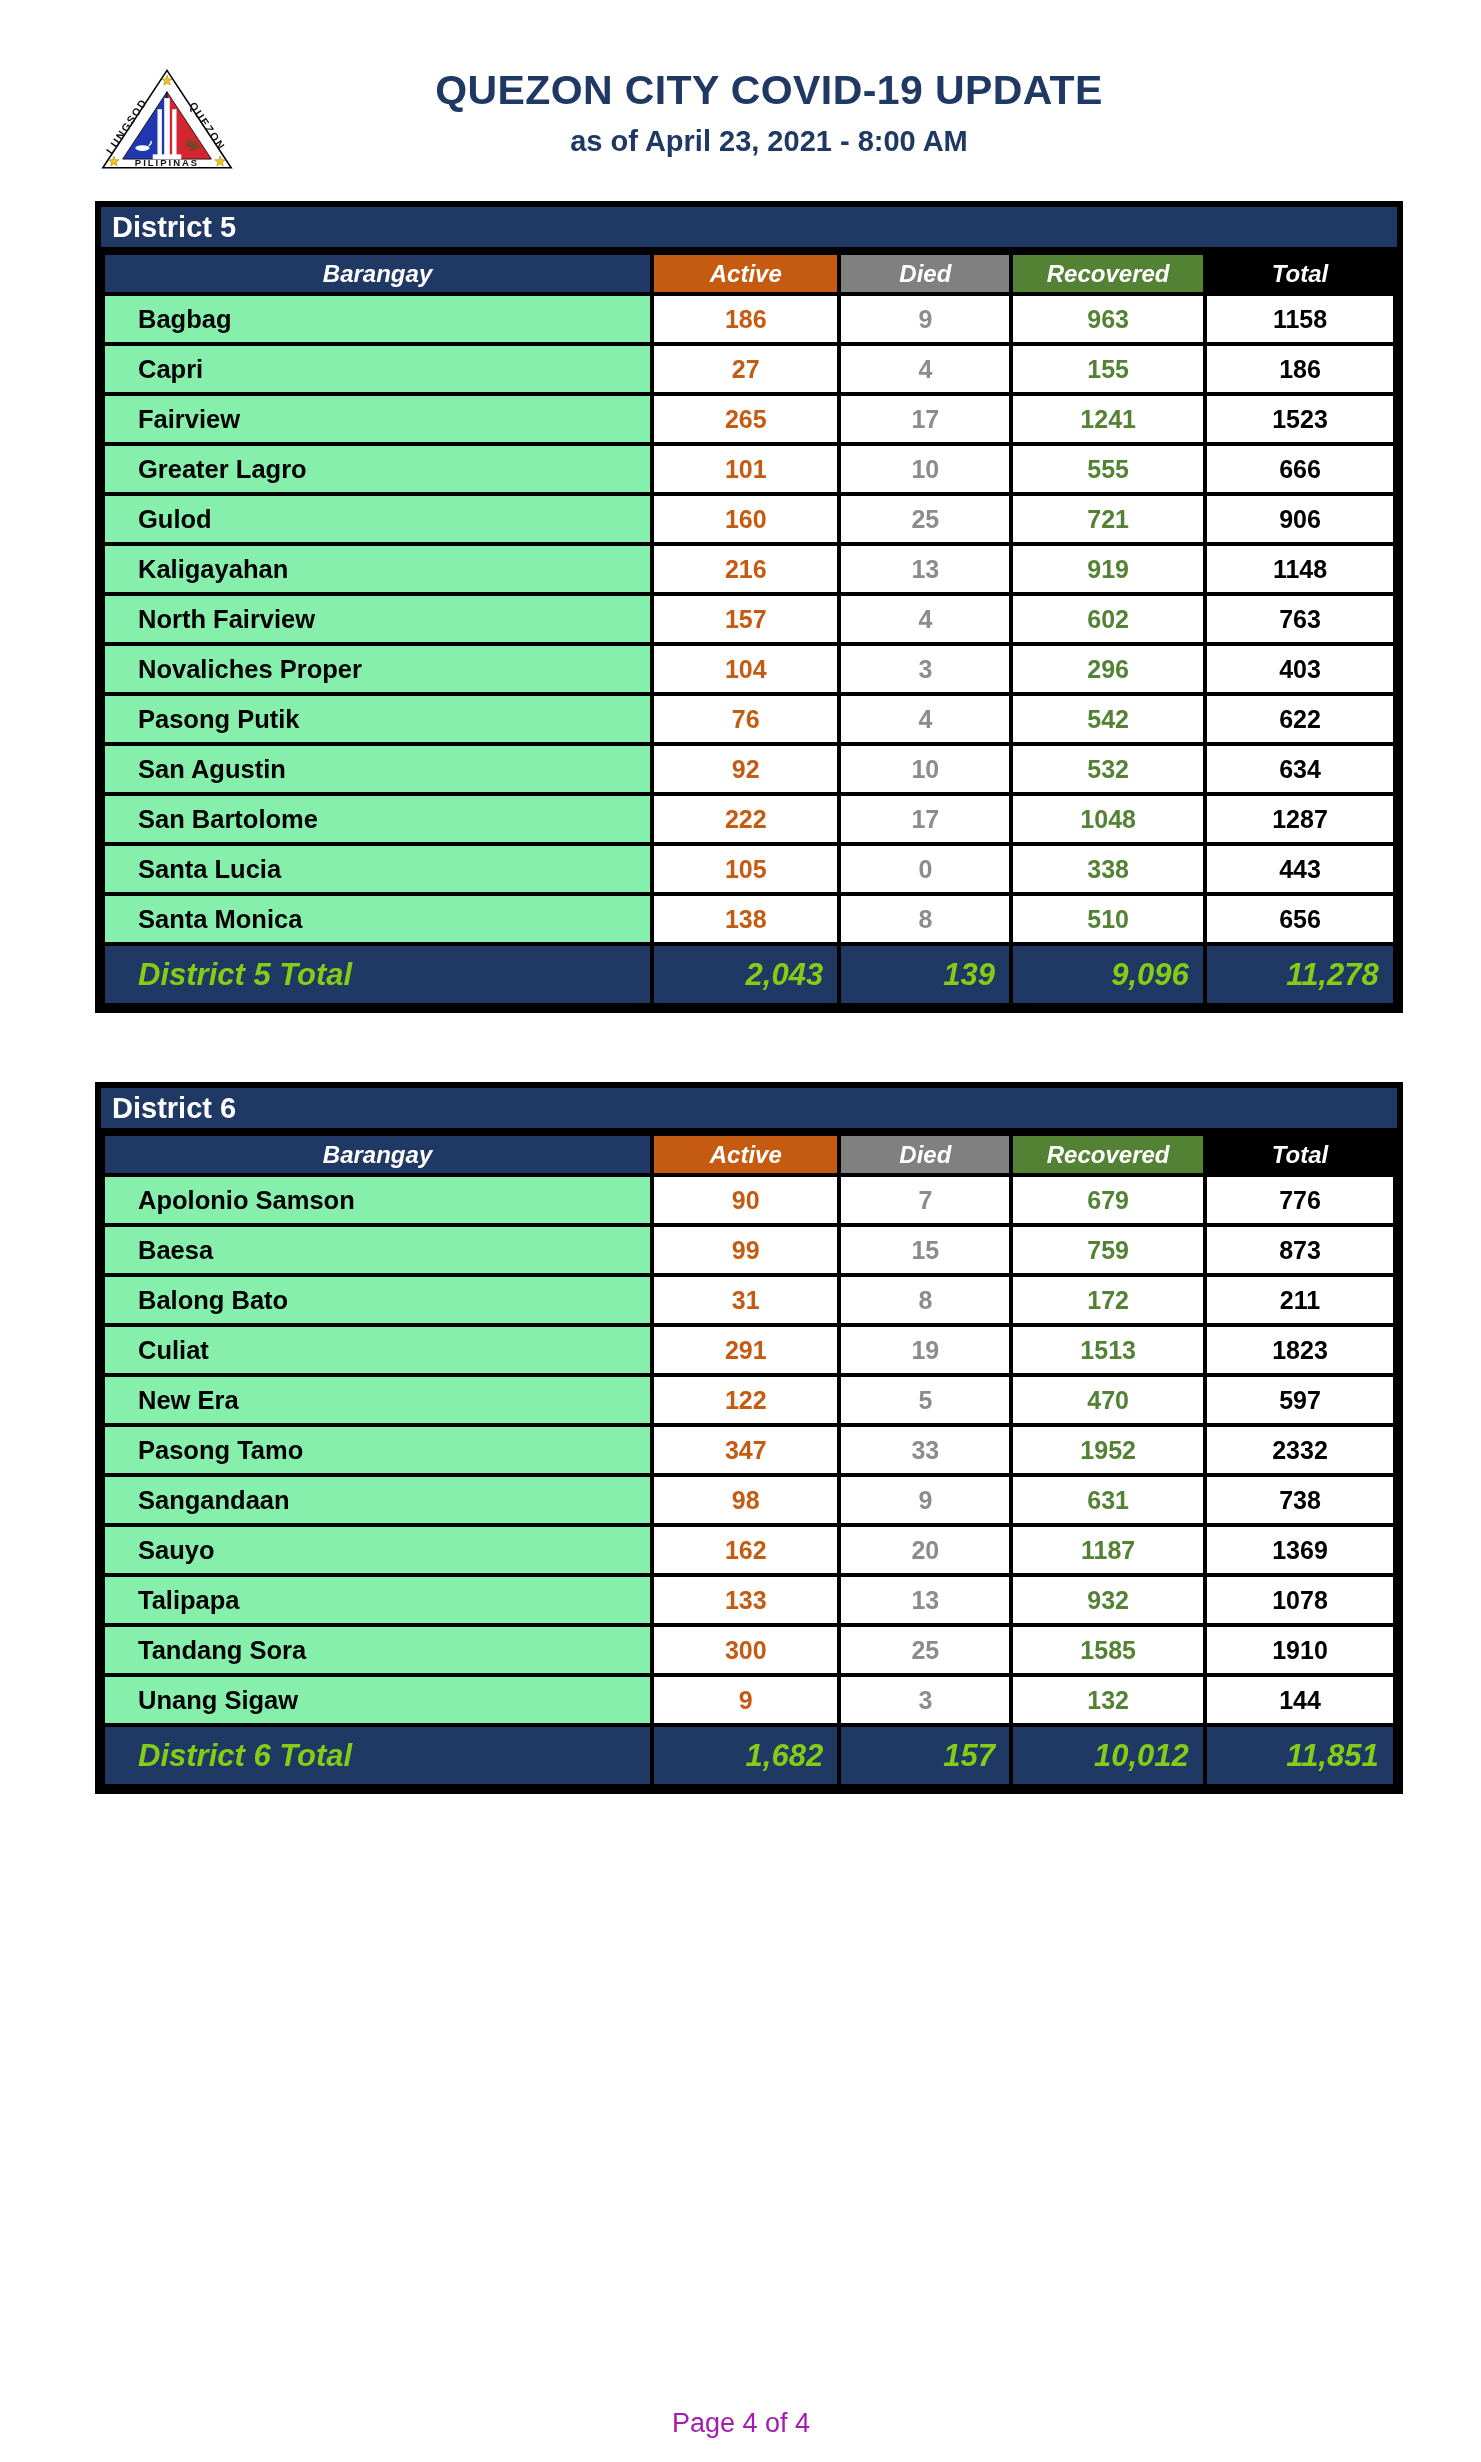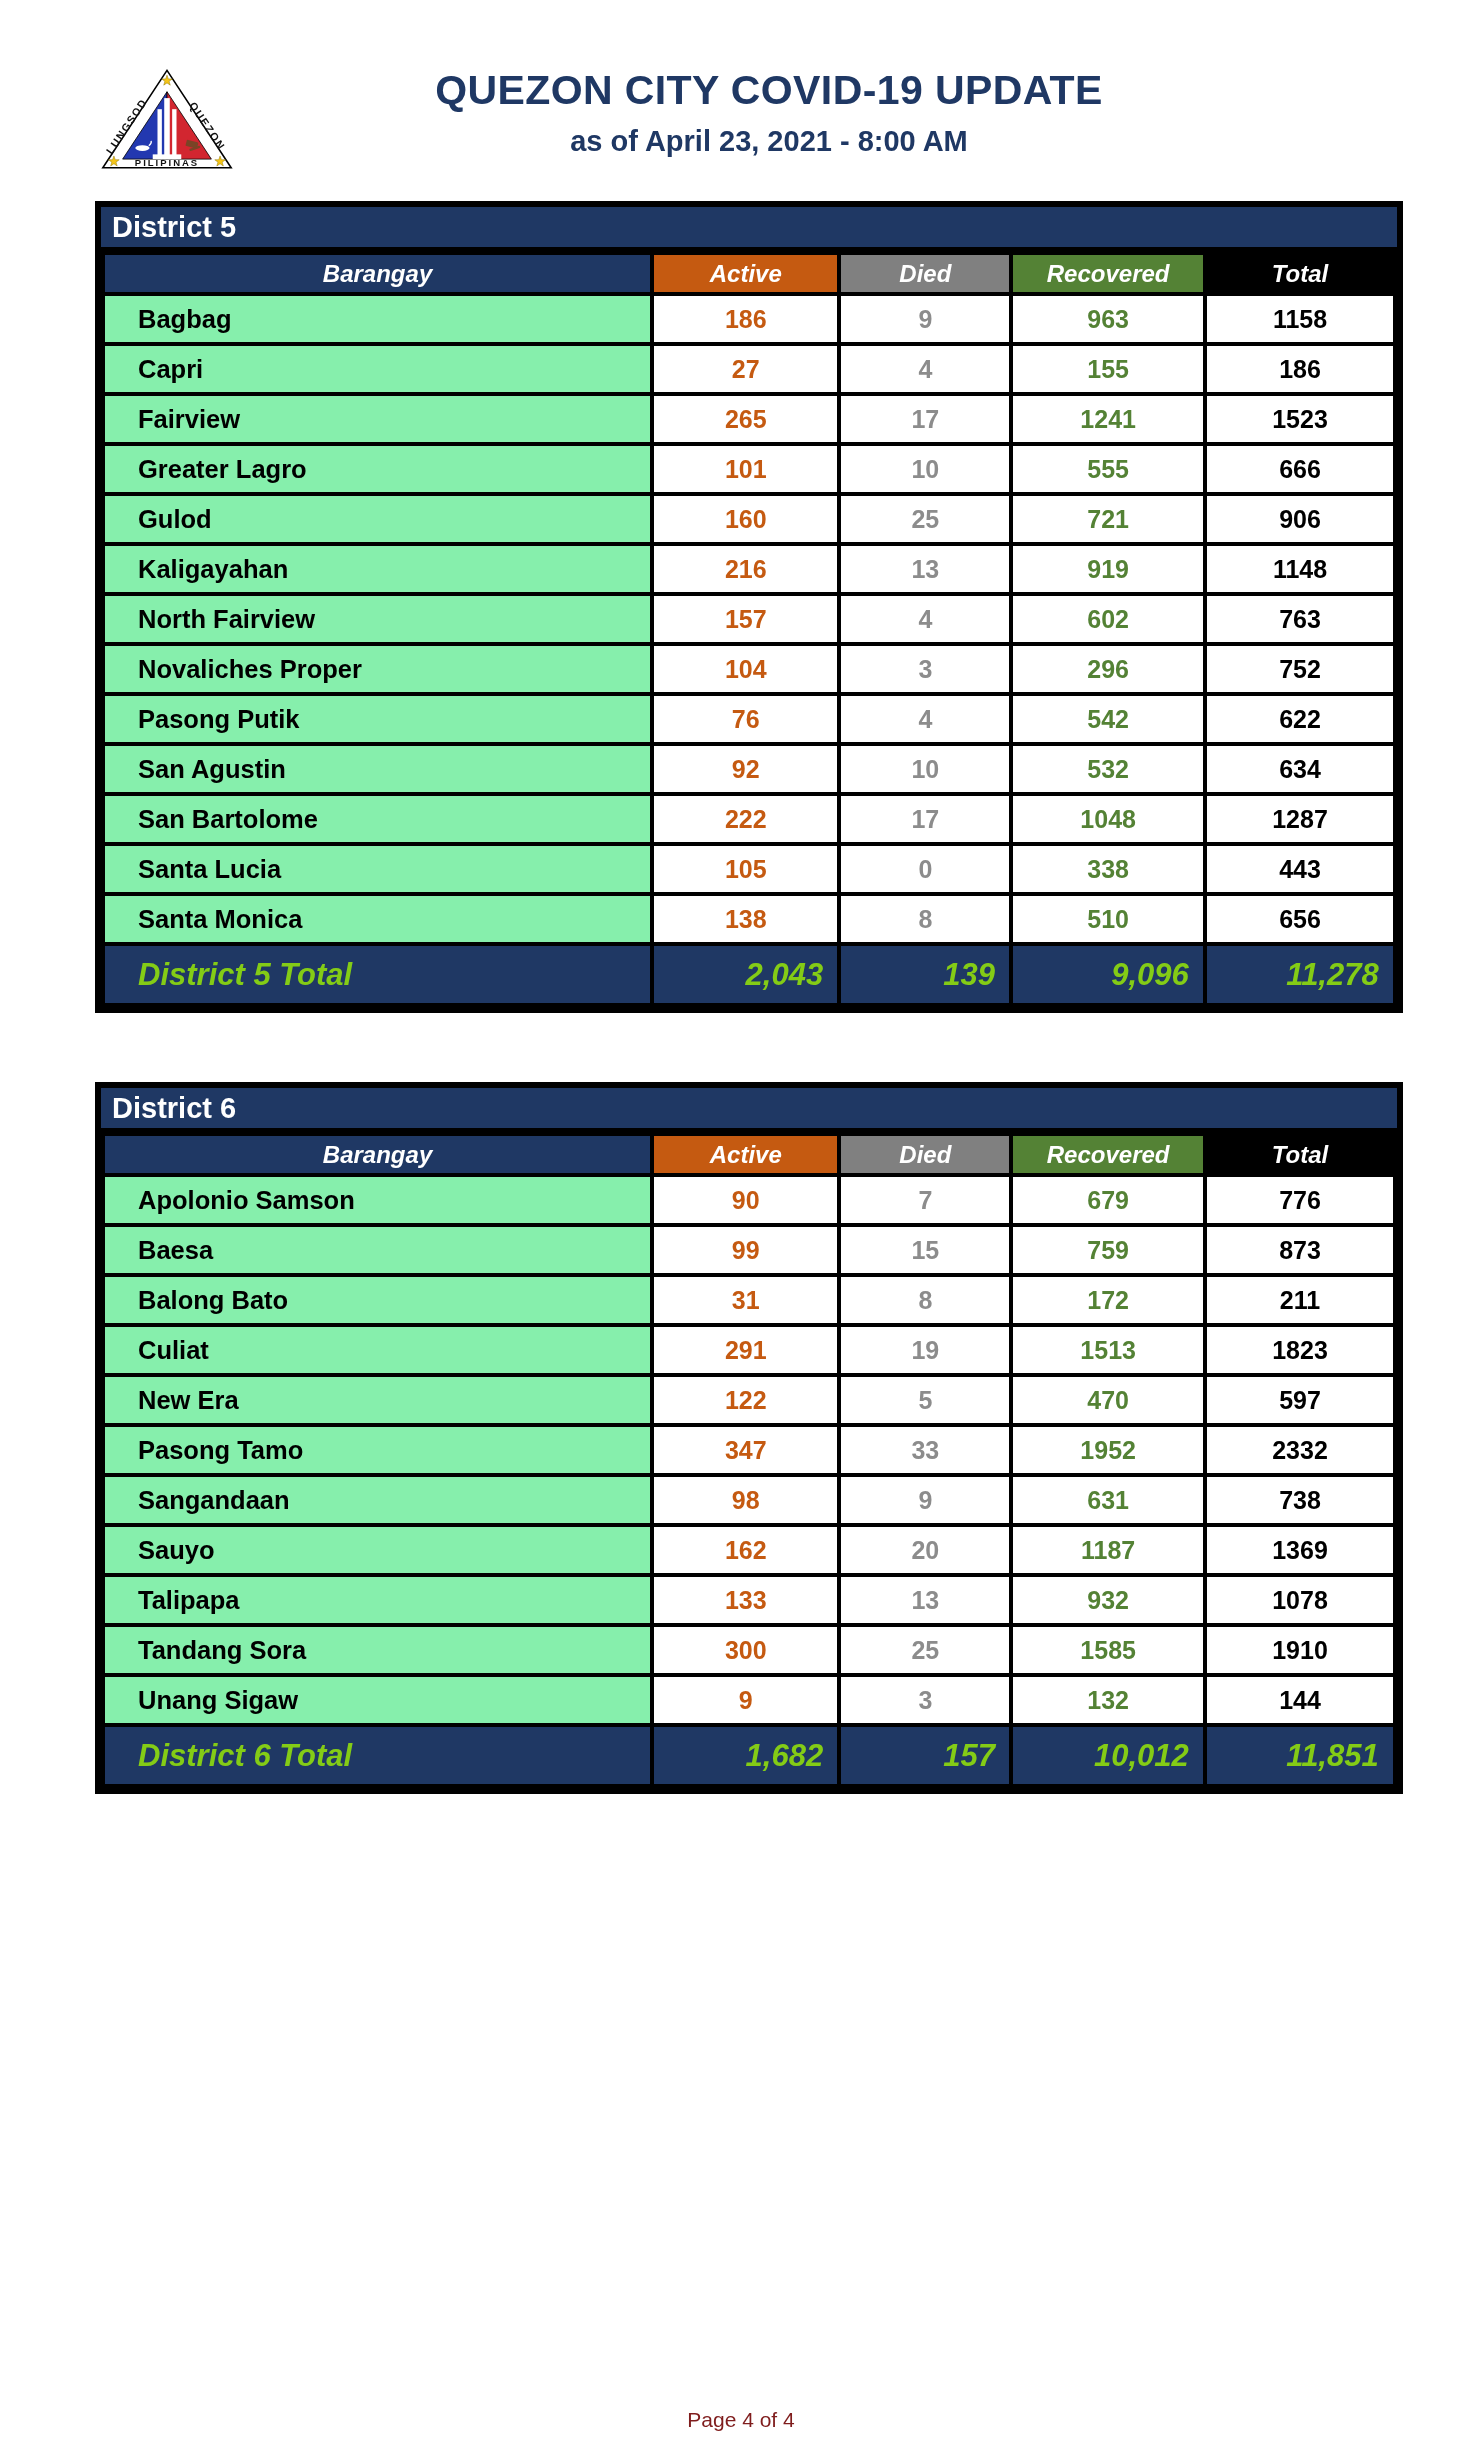--- a/index.html
+++ b/index.html
@@ -49,21 +49,21 @@
   tbody td.col-total     { color:#000000; }
   tfoot td {
     background:#1F3864; color:#84cc16; font-weight:bold; font-style:italic;
     font-size:31px; height:57px; padding:0;
   }
   tfoot td.t-label { text-align:left; padding-left:33px; }
   tfoot td.t-num   { text-align:right; padding-right:14.3px; }
   
   .page-footer {
     position:absolute; top:2408px; left:0; width:100%;
-    text-align:center; font-size:21px; color:#7f1d1d;
+    text-align:center; font-size:27px; color:#a21caf;
   }
 </style>
 </head>
 <body>
 
 <div class="page">
 
   <svg class="logo" width="134" height="103" viewBox="0 0 168 130">
     <polygon points="84,3 3,126 165,126" fill="#ffffff" stroke="#000" stroke-width="2"></polygon>
     <polygon points="84,30 28,115 84,115" fill="#2238B0" stroke="#000" stroke-width="1"></polygon>
@@ -167,21 +167,21 @@
             <td class="col-active">157</td>
             <td class="col-died">4</td>
             <td class="col-recovered">602</td>
             <td class="col-total">763</td>
           </tr>
           <tr>
             <td class="col-barangay">Novaliches Proper</td>
             <td class="col-active">104</td>
             <td class="col-died">3</td>
             <td class="col-recovered">296</td>
-            <td class="col-total">752</td>
+            <td class="col-total">403</td>
           </tr>
           <tr>
             <td class="col-barangay">Pasong Putik</td>
             <td class="col-active">76</td>
             <td class="col-died">4</td>
             <td class="col-recovered">542</td>
             <td class="col-total">622</td>
           </tr>
           <tr>
             <td class="col-barangay">San Agustin</td>

